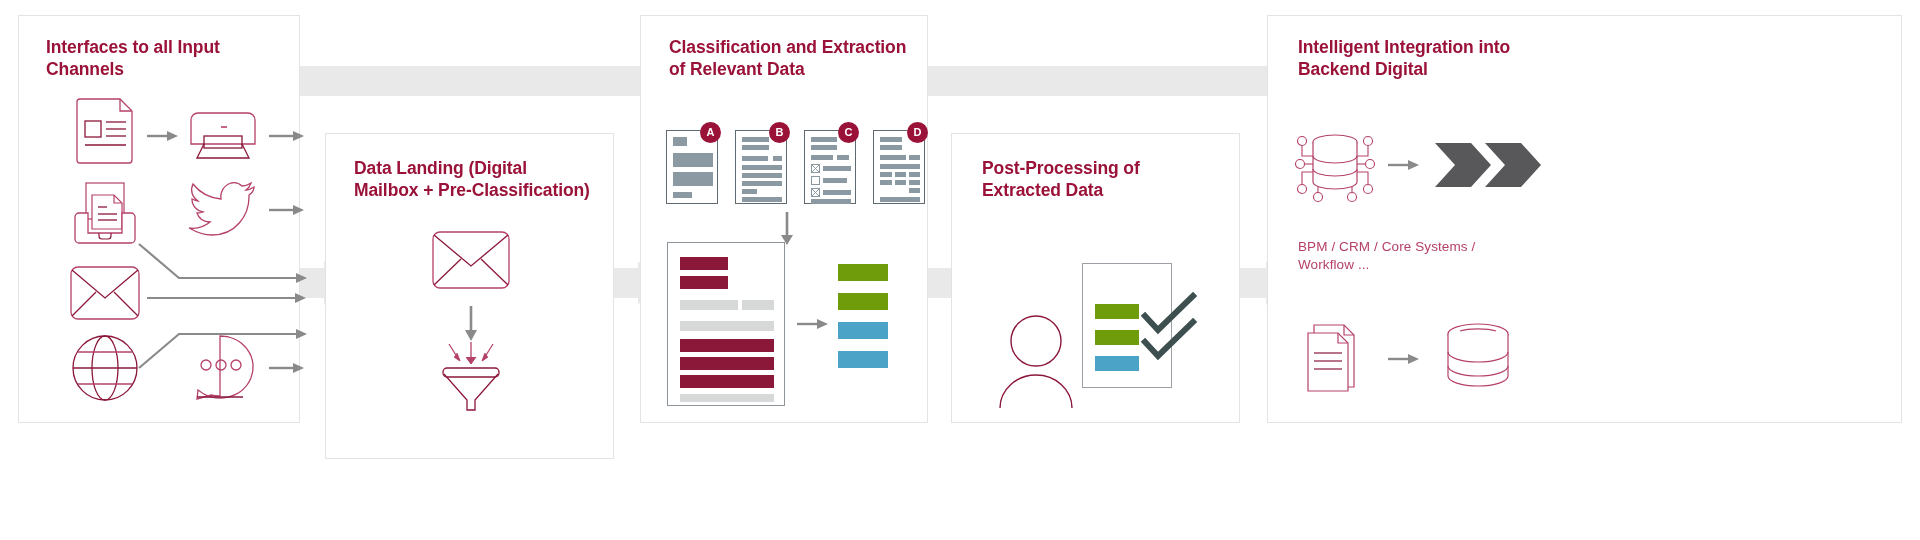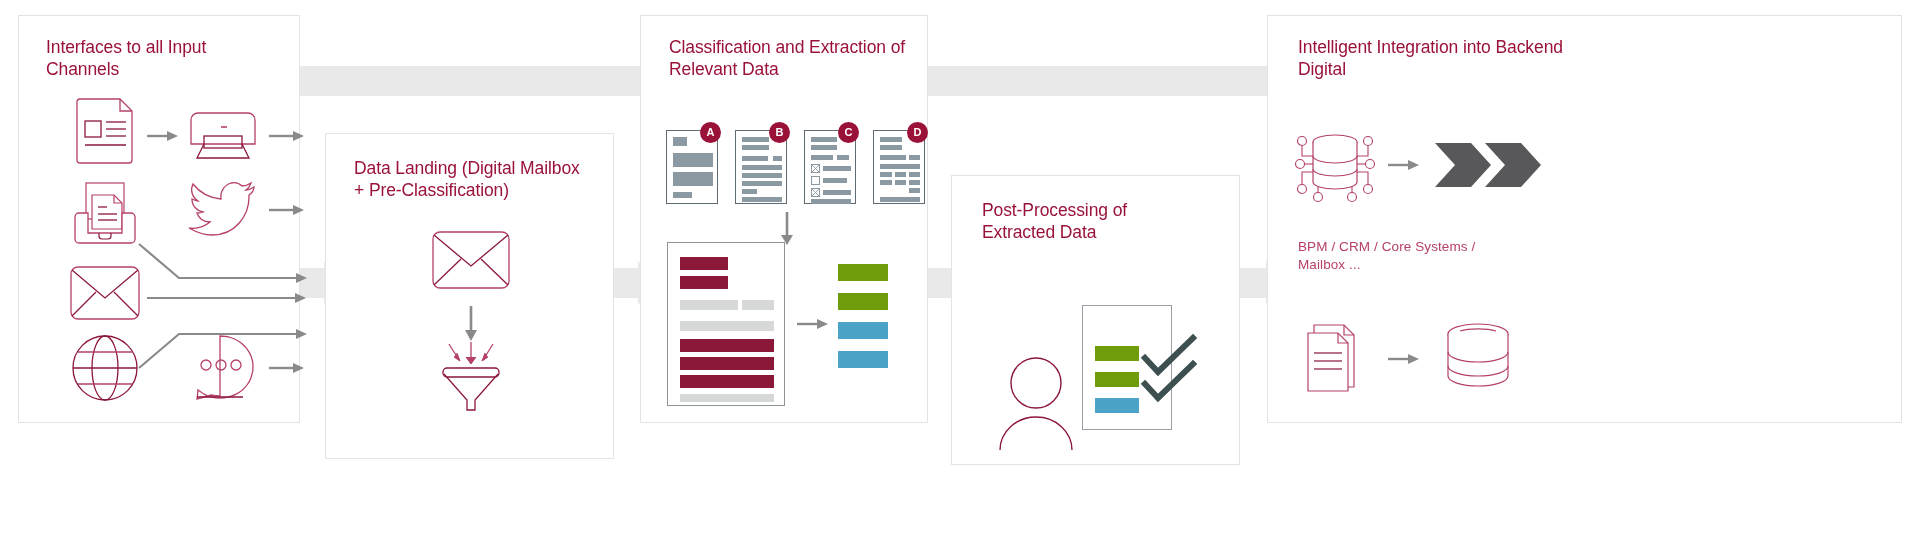--- a/index.html
+++ b/index.html
@@ -24,21 +24,21 @@
   
   .panel{
     position:absolute;
     background:#ffffff;
     border:1px solid #e3e3e3;
     box-sizing:border-box;
   }
   .ptitle{
     position:absolute;
     color:#9b1239;
-    font-weight:normal;
+    font-weight:bold;
     font-size:17.5px;
     line-height:1.28;
     letter-spacing:-0.1px;
   }
   .sublabel{
     position:absolute;
     color:#b5406a;
     font-size:13.5px;
     line-height:1.32;
     letter-spacing:0.1px;
@@ -300,21 +300,21 @@
       <line x1="0" y1="6" x2="21" y2="6" stroke="#8a8a8a" stroke-width="2.4"></line>
       <path d="M20 1 L31 6 L20 11 z" fill="#8a8a8a"></path>
     </svg>
 
     <div class="outbar" style="left:197px;top:248px;width:50px;height:17px;background:#6e9c0a;"></div>
     <div class="outbar" style="left:197px;top:277px;width:50px;height:17px;background:#6e9c0a;"></div>
     <div class="outbar" style="left:197px;top:306px;width:50px;height:17px;background:#4ba3c7;"></div>
     <div class="outbar" style="left:197px;top:335px;width:50px;height:17px;background:#4ba3c7;"></div>
   </div>
 
-  <div class="panel" style="left:951px;top:133px;width:289px;height:290px;margin-top:42px;">
+  <div class="panel" style="left:951px;top:133px;width:289px;height:290px;">
     <div class="ptitle" style="left:30px;top:23px;width:200px;">Post-Processing of Extracted Data</div>
 
     <svg class="abs" style="left:46px;top:180px;" width="76" height="94" viewBox="0 0 76 94">
       <circle cx="38" cy="27" r="25" fill="none" stroke="#8b1739" stroke-width="1.4"></circle>
       <path d="M2 94 a36 33 0 0 1 72 0" fill="none" stroke="#8b1739" stroke-width="1.4"></path>
     </svg>
 
     <div class="ppdoc" style="left:130px;top:129px;width:90px;height:125px;">
       <div class="outbar" style="left:12px;top:40px;width:44px;height:15px;background:#6e9c0a;"></div>
       <div class="outbar" style="left:12px;top:66px;width:44px;height:15px;background:#6e9c0a;"></div>
@@ -360,21 +360,21 @@
     <svg class="abs" style="left:120px;top:143px;" width="32" height="12" viewBox="0 0 32 12">
       <line x1="0" y1="6" x2="21" y2="6" stroke="#8a8a8a" stroke-width="2.4"></line>
       <path d="M20 1 L31 6 L20 11 z" fill="#8a8a8a"></path>
     </svg>
 
     <svg class="abs" style="left:167px;top:127px;" width="106" height="44" viewBox="0 0 106 44">
       <path d="M0 0 h36 l20 22 l-20 22 h-36 l20 -22 z" fill="#58585a"></path>
       <path d="M50 0 h36 l20 22 l-20 22 h-36 l20 -22 z" fill="#58585a"></path>
     </svg>
 
-    <div class="sublabel" style="left:30px;top:222px;width:215px;">BPM / CRM / Core Systems / Mailbox ...</div>
+    <div class="sublabel" style="left:30px;top:222px;width:215px;">BPM / CRM / Core Systems / Workflow ...</div>
 
     <svg class="abs" style="left:28px;top:305px;" width="70" height="72" viewBox="0 0 70 72">
       <path d="M18 4 h30 l10 10 v52 h-40 z" fill="#fff" stroke="#b5406a" stroke-width="1.2"></path>
       <path d="M48 4 v10 h10" fill="none" stroke="#b5406a" stroke-width="1.2"></path>
       <path d="M12 12 h30 l10 10 v48 h-40 z" fill="#fff" stroke="#b5406a" stroke-width="1.2"></path>
       <path d="M42 12 v10 h10" fill="none" stroke="#b5406a" stroke-width="1.2"></path>
       <line x1="18" y1="32" x2="46" y2="32" stroke="#8b1739" stroke-width="1.2"></line>
       <line x1="18" y1="40" x2="46" y2="40" stroke="#8b1739" stroke-width="1.2"></line>
       <line x1="18" y1="48" x2="46" y2="48" stroke="#8b1739" stroke-width="1.2"></line>
     </svg>

